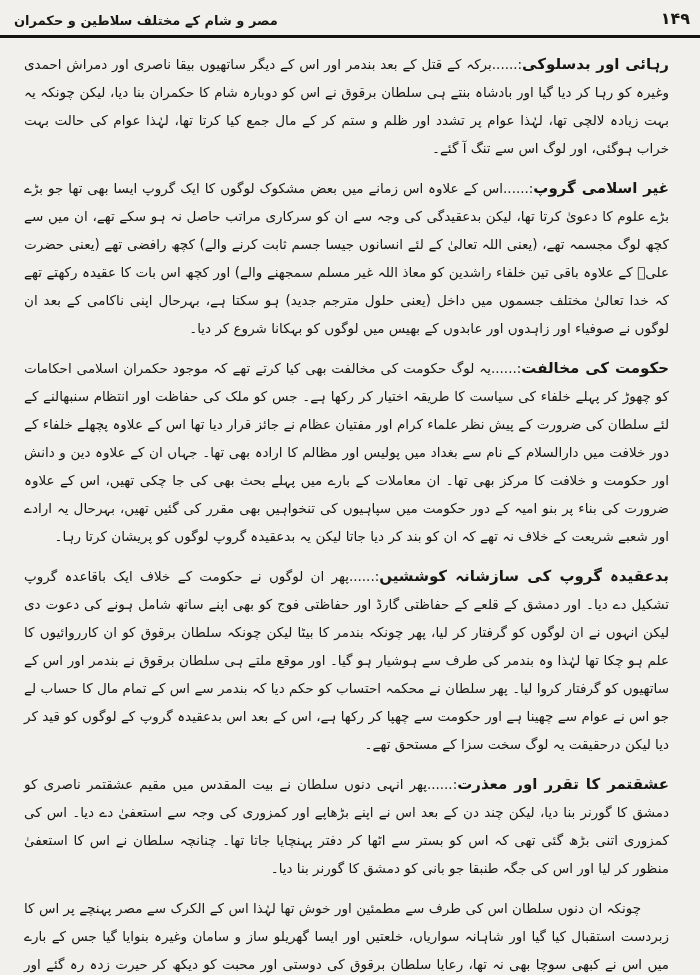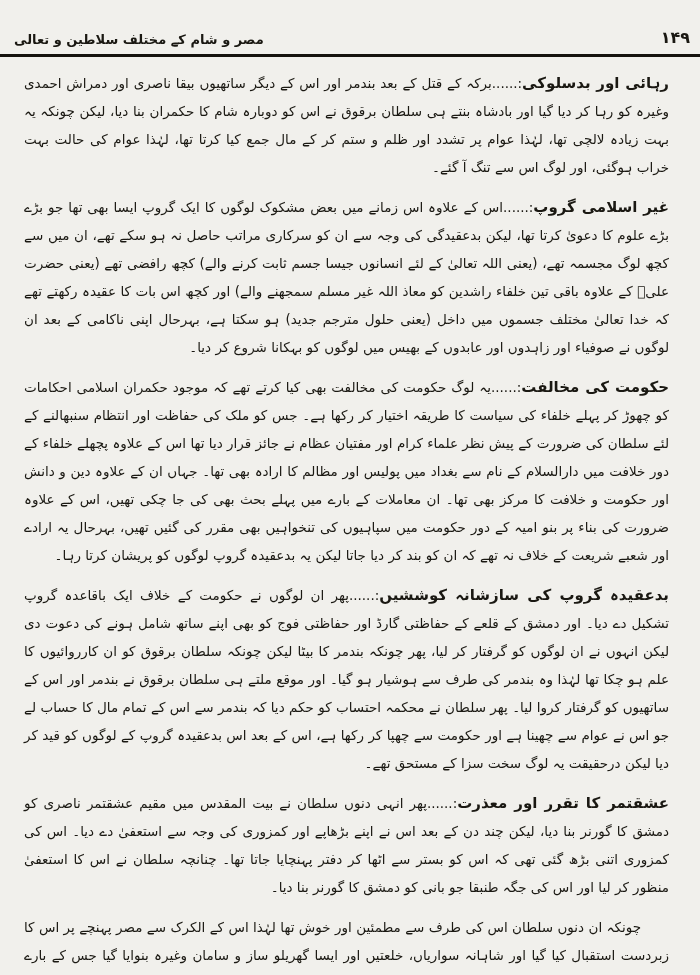--- a/index.html
+++ b/index.html
@@ -29,21 +29,20 @@
     border-bottom: 3px solid #15130e;
   }
   .running-header .book-title,
   .running-header .chapter-title {
     white-space: nowrap;
   }
   .running-header .page-number {
     font-size: 16px;
     letter-spacing: 1px;
     transform: translateX(14%);
-    margin-top: 19px;
   }
   .body-text {
     padding: 12px 24px 0 24px;
   }
   p.para {
     margin: 0 7px 12px 0;
     font-size: 13.5px;
     line-height: 28px;
     text-align: justify;
     text-justify: inter-word;
@@ -56,21 +55,21 @@
     text-indent: 28px;
   }
 </style>
 </head>
 <body>
 
 <div class="page">
 
   <div class="running-header">
     <span class="page-number">۱۴۹</span>
-    <span class="chapter-title">مصر و شام کے مختلف سلاطین و تعالی</span>
+    <span class="chapter-title">مصر و شام کے مختلف سلاطین و حکمران</span>
   </div>
 
   <div class="body-text">
 
     <p class="para"><span class="heading">رہائی اور بدسلوکی</span><span class="sep">:......</span><span>برکہ کے قتل کے بعد بندمر اور اس کے دیگر ساتھیوں بیقا ناصری اور دمراش احمدی وغیرہ کو رہا کر دیا گیا اور بادشاہ بنتے ہی سلطان برقوق نے اس کو دوبارہ شام کا حکمران بنا دیا، لیکن چونکہ یہ بہت زیادہ لالچی تھا، لہٰذا عوام پر تشدد اور ظلم و ستم کر کے مال جمع کیا کرتا تھا، لہٰذا عوام کی حالت بہت خراب ہوگئی، اور لوگ اس سے تنگ آ گئے۔</span></p>
 
     <p class="para"><span class="heading">غیر اسلامی گروپ</span><span class="sep">:......</span><span>اس کے علاوہ اس زمانے میں بعض مشکوک لوگوں کا ایک گروپ ایسا بھی تھا جو بڑے بڑے علوم کا دعویٰ کرتا تھا، لیکن بدعقیدگی کی وجہ سے ان کو سرکاری مراتب حاصل نہ ہو سکے تھے، ان میں سے کچھ لوگ مجسمہ تھے، (یعنی اللہ تعالیٰ کے لئے انسانوں جیسا جسم ثابت کرنے والے) کچھ رافضی تھے (یعنی حضرت علیؓ کے علاوہ باقی تین خلفاء راشدین کو معاذ اللہ غیر مسلم سمجھنے والے) اور کچھ اس بات کا عقیدہ رکھتے تھے کہ خدا تعالیٰ مختلف جسموں میں داخل (یعنی حلول مترجم جدید) ہو سکتا ہے، بہرحال اپنی ناکامی کے بعد ان لوگوں نے صوفیاء اور زاہدوں اور عابدوں کے بھیس میں لوگوں کو بہکانا شروع کر دیا۔</span></p>
 
     <p class="para"><span class="heading">حکومت کی مخالفت</span><span class="sep">:......</span><span>یہ لوگ حکومت کی مخالفت بھی کیا کرتے تھے کہ موجود حکمران اسلامی احکامات کو چھوڑ کر پہلے خلفاء کی سیاست کا طریقہ اختیار کر رکھا ہے۔ جس کو ملک کی حفاظت اور انتظام سنبھالنے کے لئے سلطان کی ضرورت کے پیش نظر علماء کرام اور مفتیان عظام نے جائز قرار دیا تھا اس کے علاوہ پچھلے خلفاء کے دور خلافت میں دارالسلام کے نام سے بغداد میں پولیس اور مظالم کا ارادہ بھی تھا۔ جہاں ان کے علاوہ دین و دانش اور حکومت و خلافت کا مرکز بھی تھا۔ ان معاملات کے بارے میں پہلے بحث بھی کی جا چکی تھیں، اس کے علاوہ ضرورت کی بناء پر بنو امیہ کے دور حکومت میں سپاہیوں کی تنخواہیں بھی مقرر کی گئیں تھیں، بہرحال یہ ارادے اور شعبے شریعت کے خلاف نہ تھے کہ ان کو بند کر دیا جاتا لیکن یہ بدعقیدہ گروپ لوگوں کو پریشان کرتا رہا۔</span></p>
 

